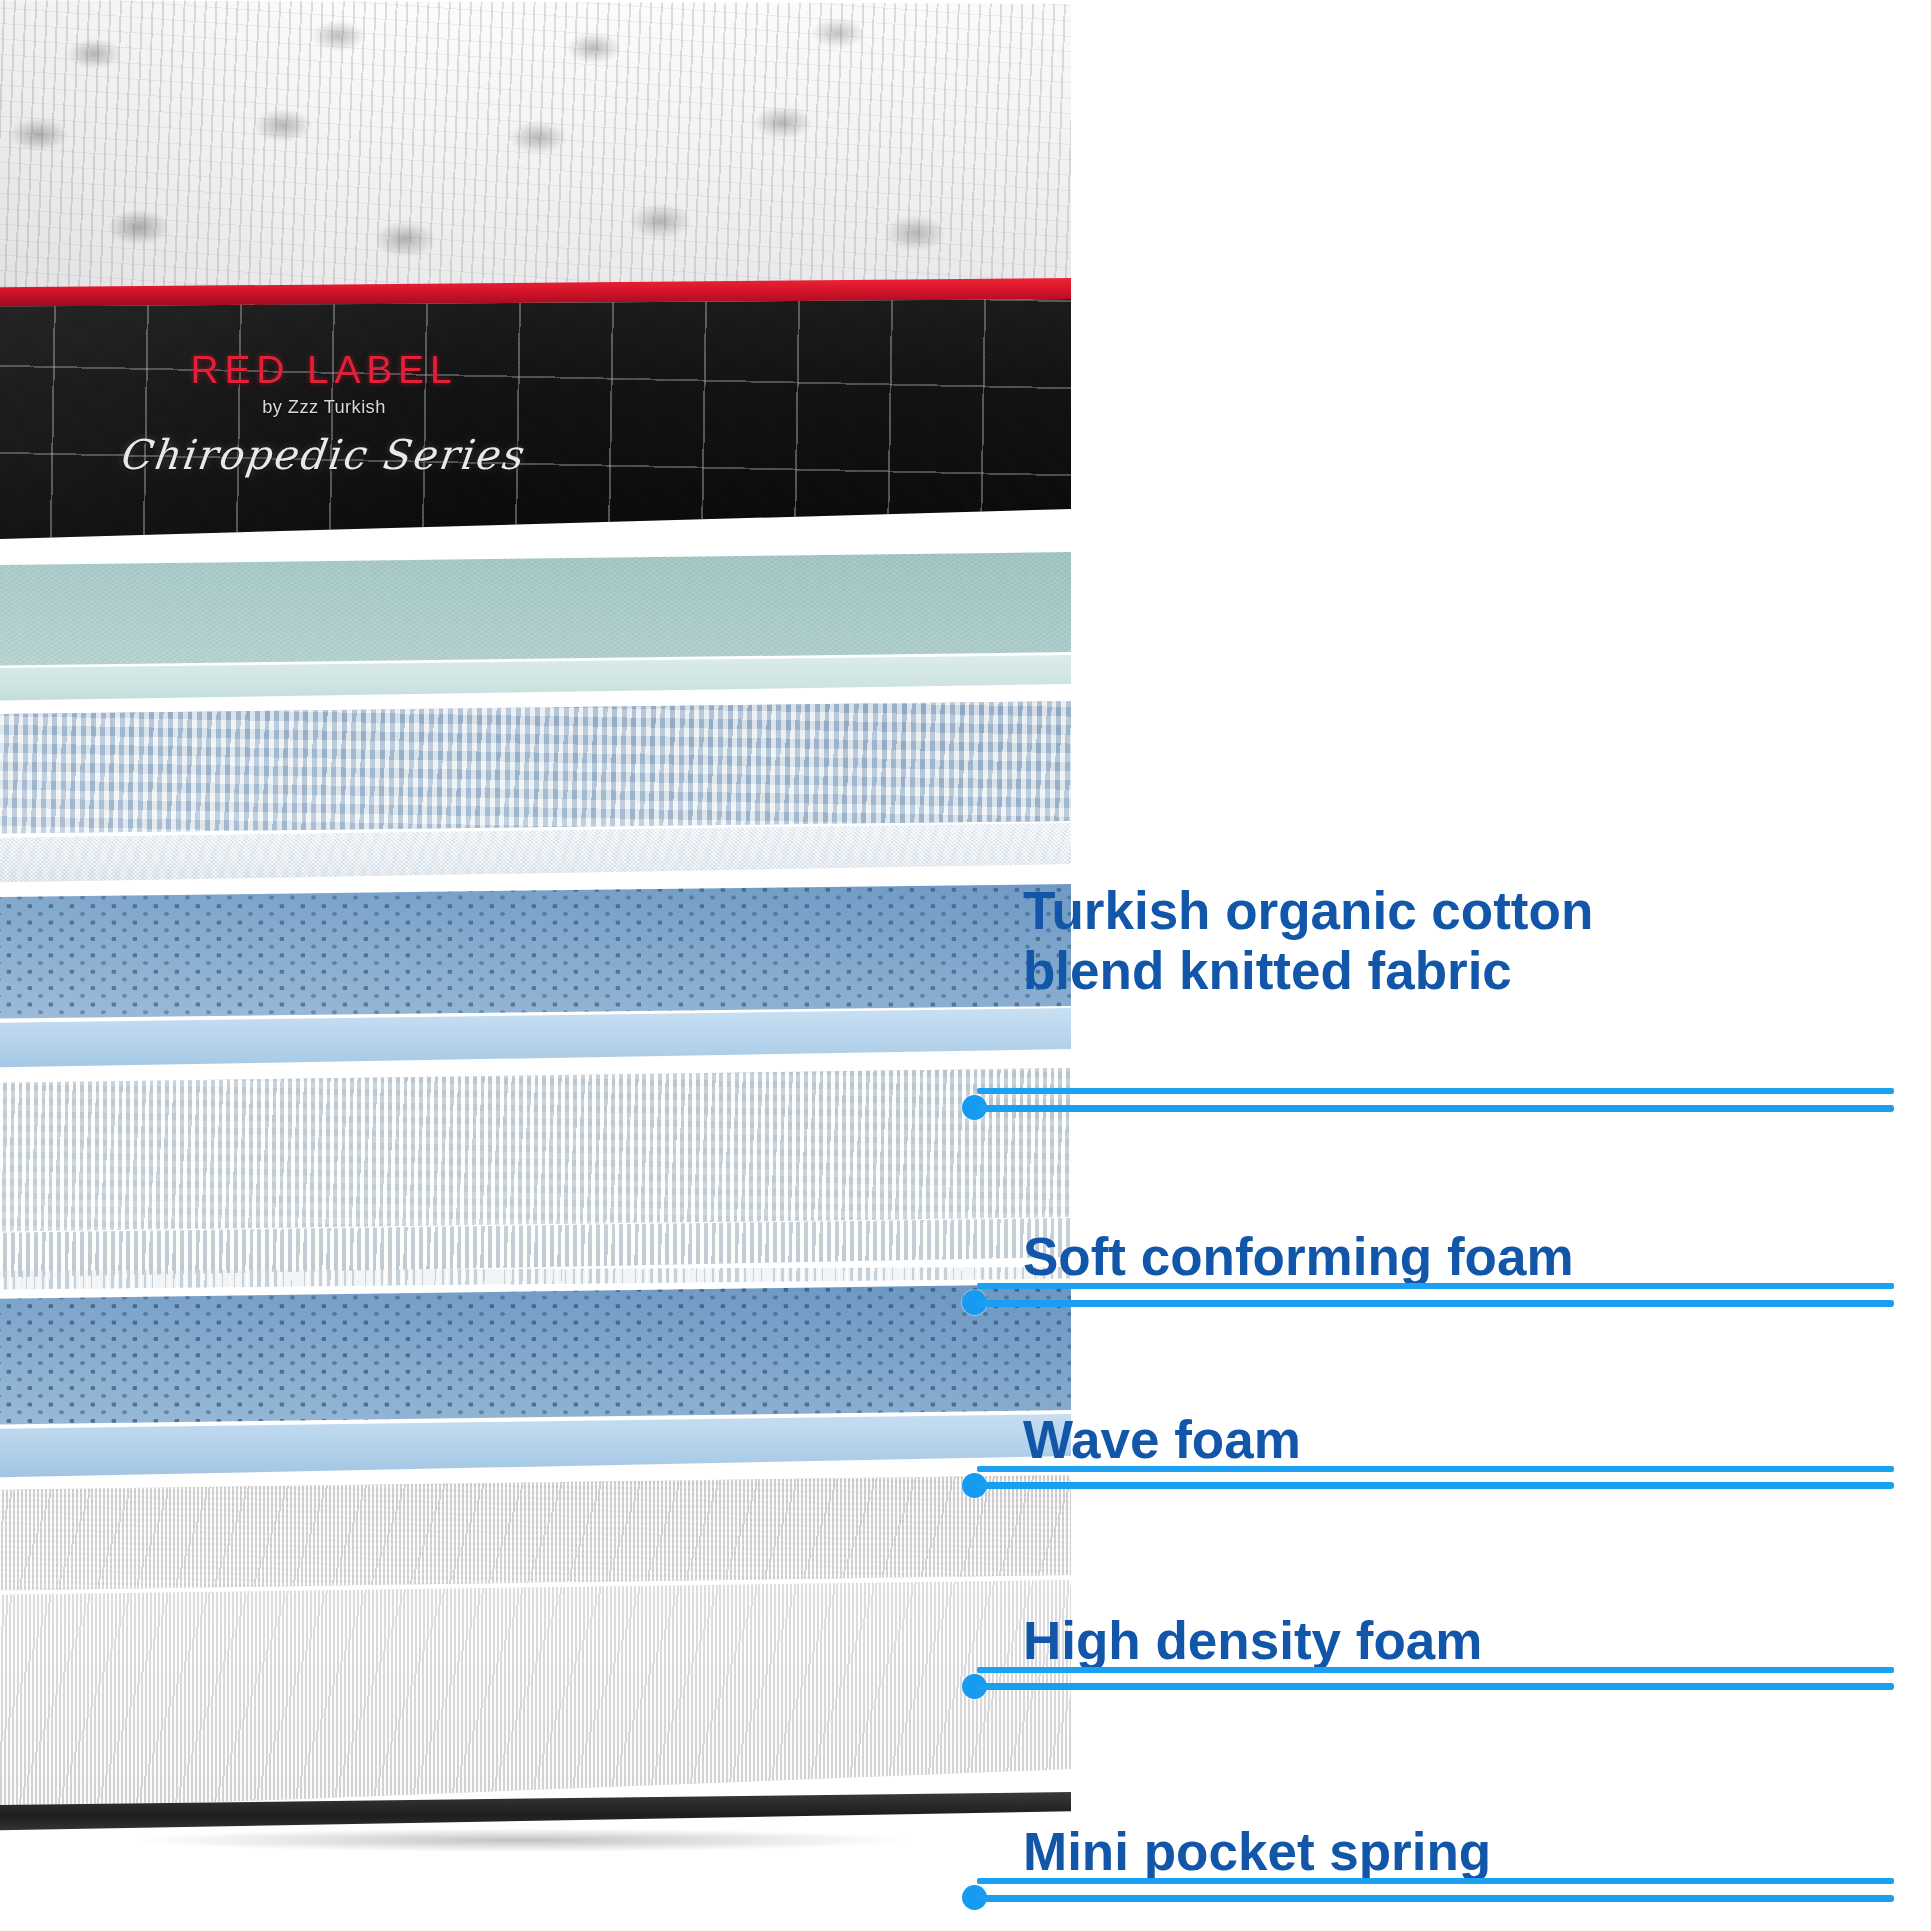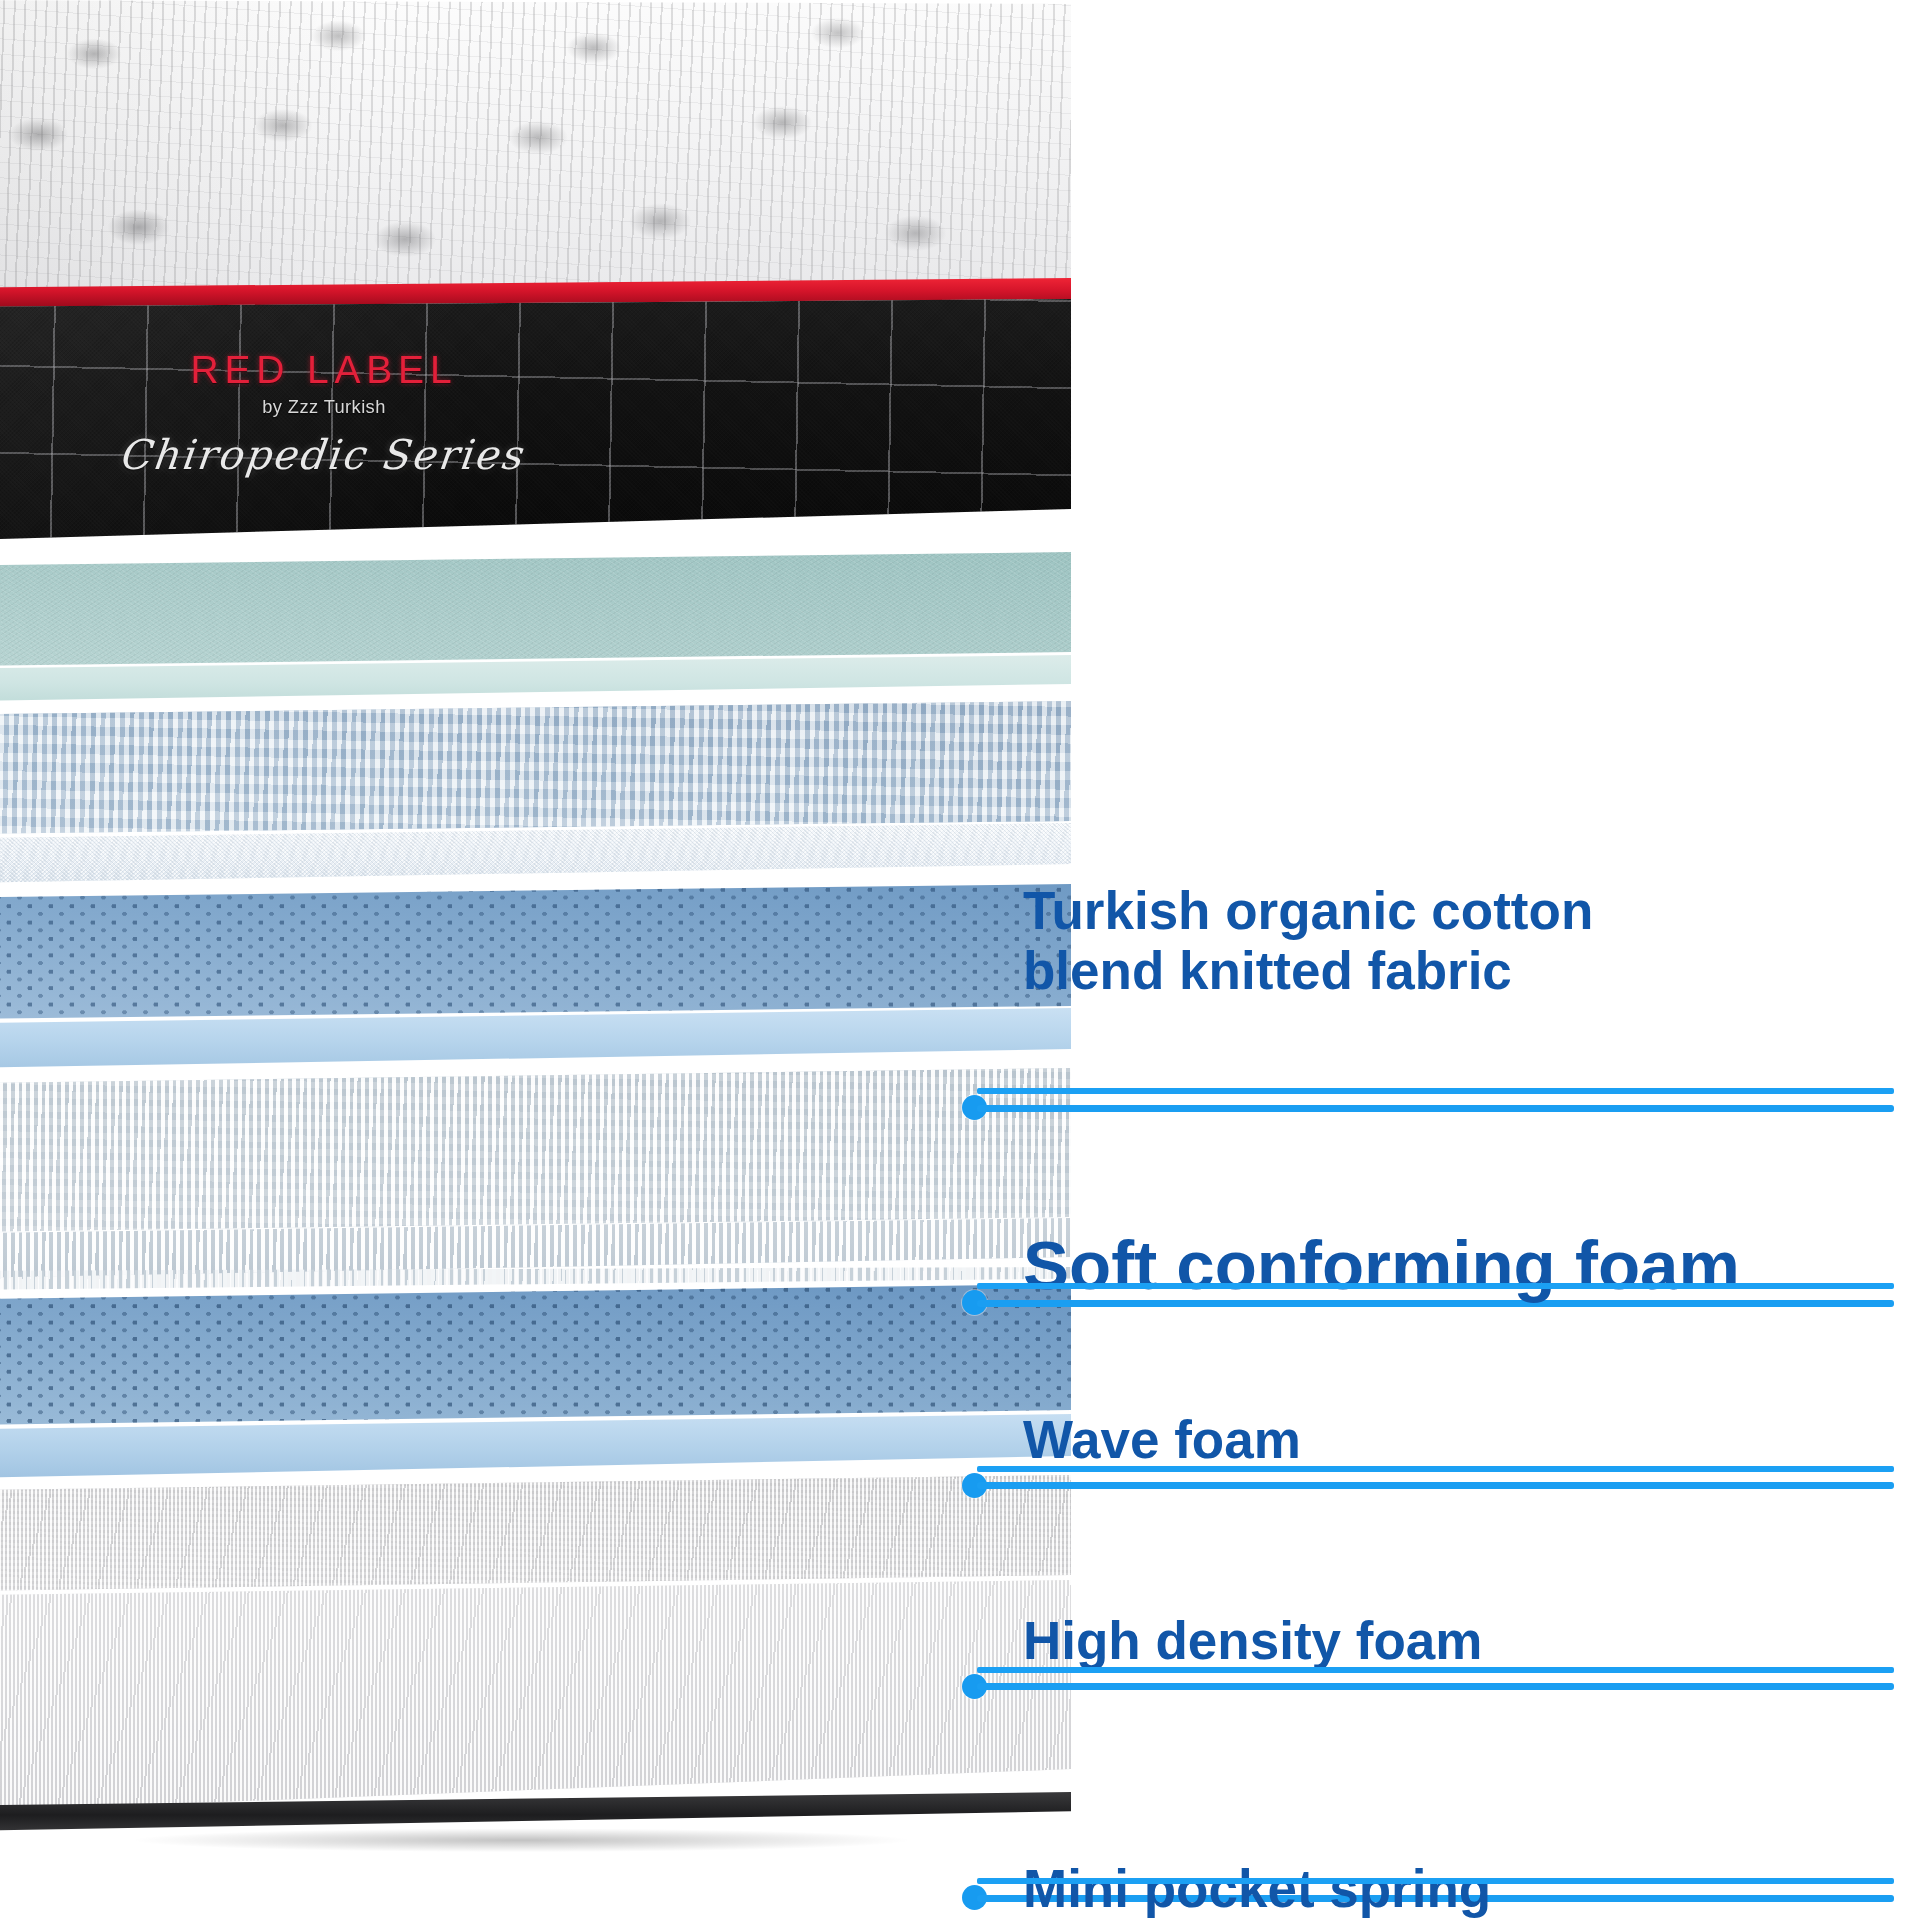--- a/index.html
+++ b/index.html
@@ -267,42 +267,42 @@
     <div class="dot" style="left:962px; top:554px;"></div>
     <div class="lead" style="left:977px; top:564px; width:917px;"></div>
     <div class="txt" style="left:1023px; top:340px; width:869px; font-size:53px;">Turkish organic cotton
 blend knitted fabric</div>
     <div class="rule" style="left:977px; top:547px; width:917px;"></div>
   </div>
 
   <div class="callout">
     <div class="dot" style="left:962px; top:749px;"></div>
     <div class="lead" style="left:977px; top:759px; width:917px;"></div>
-    <div class="txt" style="left:1023px; top:686px; width:869px; font-size:69px;">Soft conforming foam</div>
+    <div class="txt" style="left:1023px; top:686px; width:869px; font-size:53px;">Soft conforming foam</div>
     <div class="rule" style="left:977px; top:742px; width:917px;"></div>
   </div>
 
   <div class="callout">
     <div class="dot" style="left:962px; top:932px;"></div>
     <div class="lead" style="left:977px; top:941px; width:917px;"></div>
     <div class="txt" style="left:1023px; top:869px; width:869px; font-size:53px;">Wave foam</div>
     <div class="rule" style="left:977px; top:925px; width:917px;"></div>
   </div>
 
   <div class="callout">
     <div class="dot" style="left:962px; top:1133px;"></div>
     <div class="lead" style="left:977px; top:1142px; width:917px;"></div>
     <div class="txt" style="left:1023px; top:1070px; width:869px; font-size:53px;">High density foam</div>
     <div class="rule" style="left:977px; top:1126px; width:917px;"></div>
   </div>
 
   <div class="callout">
     <div class="dot" style="left:962px; top:1344px;"></div>
     <div class="lead" style="left:977px; top:1354px; width:917px;"></div>
-    <div class="txt" style="left:1023px; top:1318px; width:869px; font-size:53px;">Mini pocket spring</div>
+    <div class="txt" style="left:1023px; top:1281px; width:869px; font-size:53px;">Mini pocket spring</div>
     <div class="rule" style="left:977px; top:1337px; width:917px;"></div>
   </div>
 
   <div class="callout">
     
     
     
     
   </div>
 

